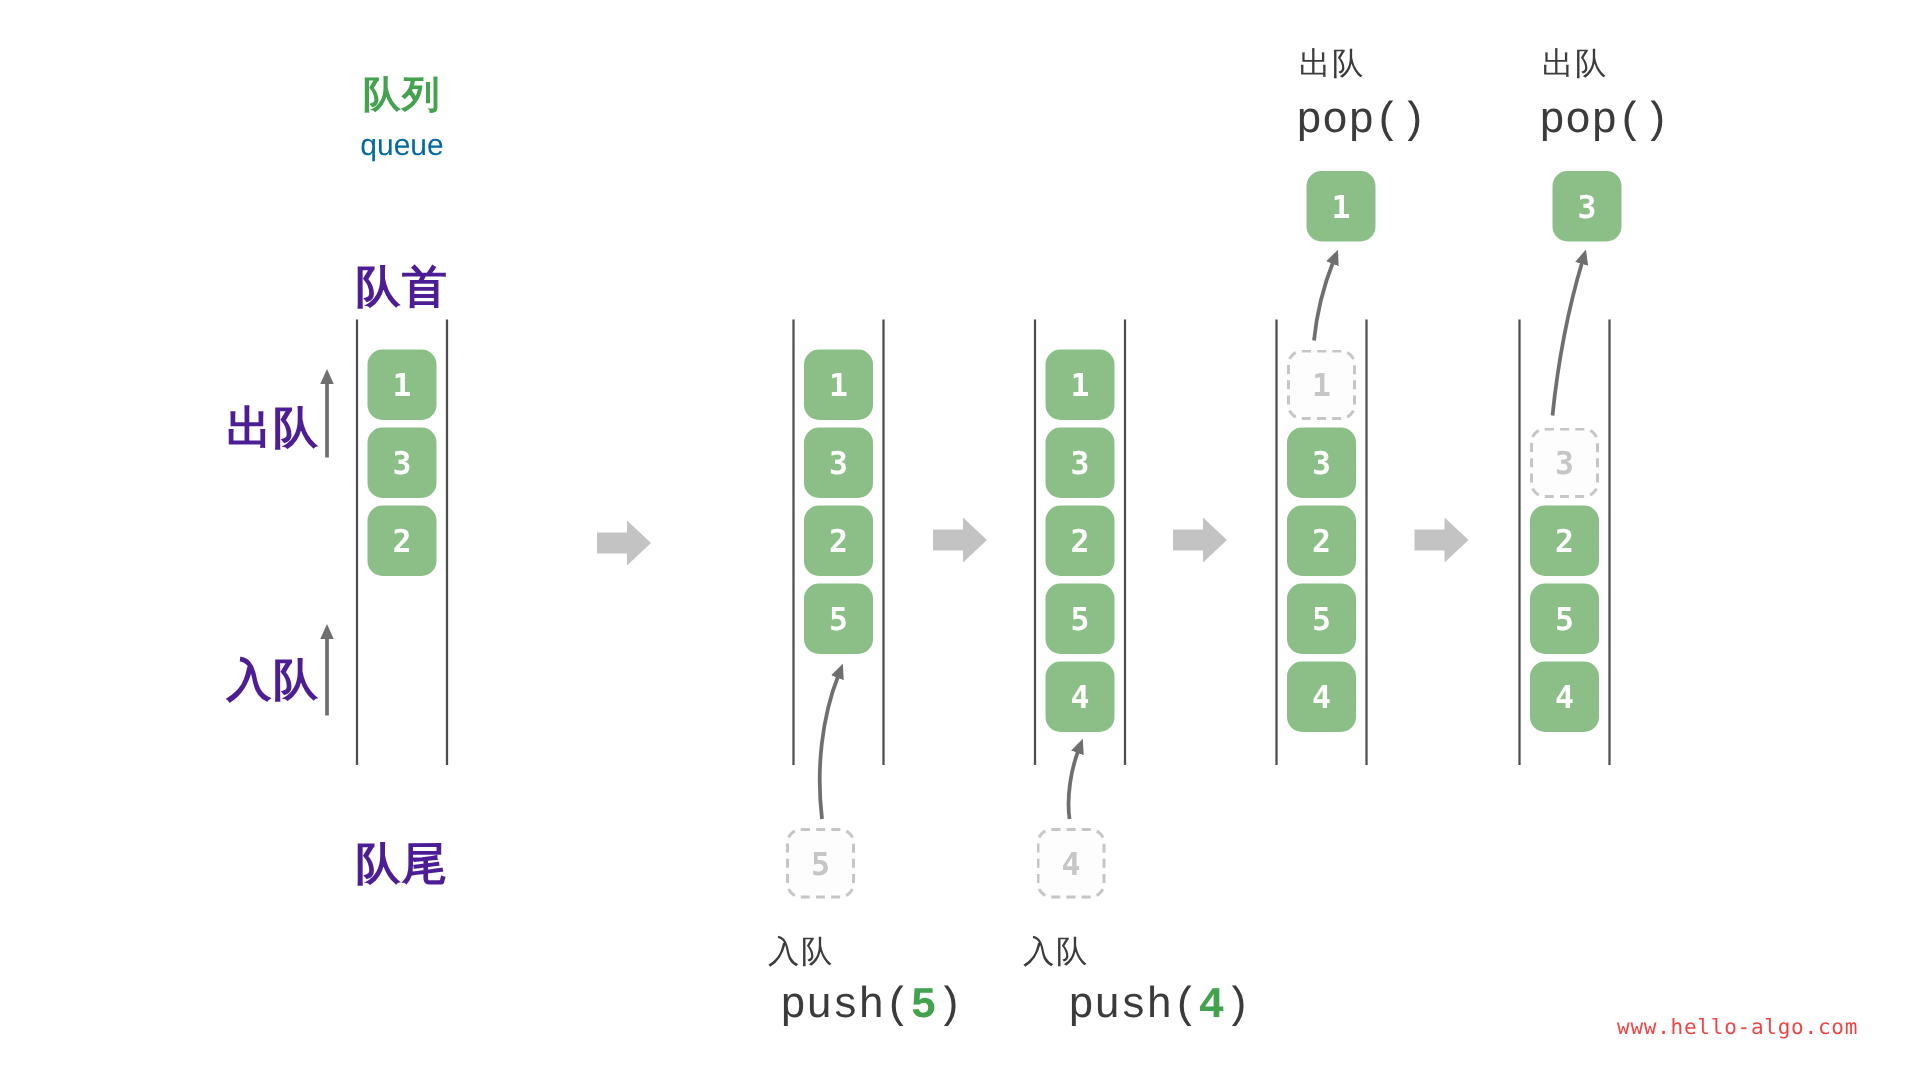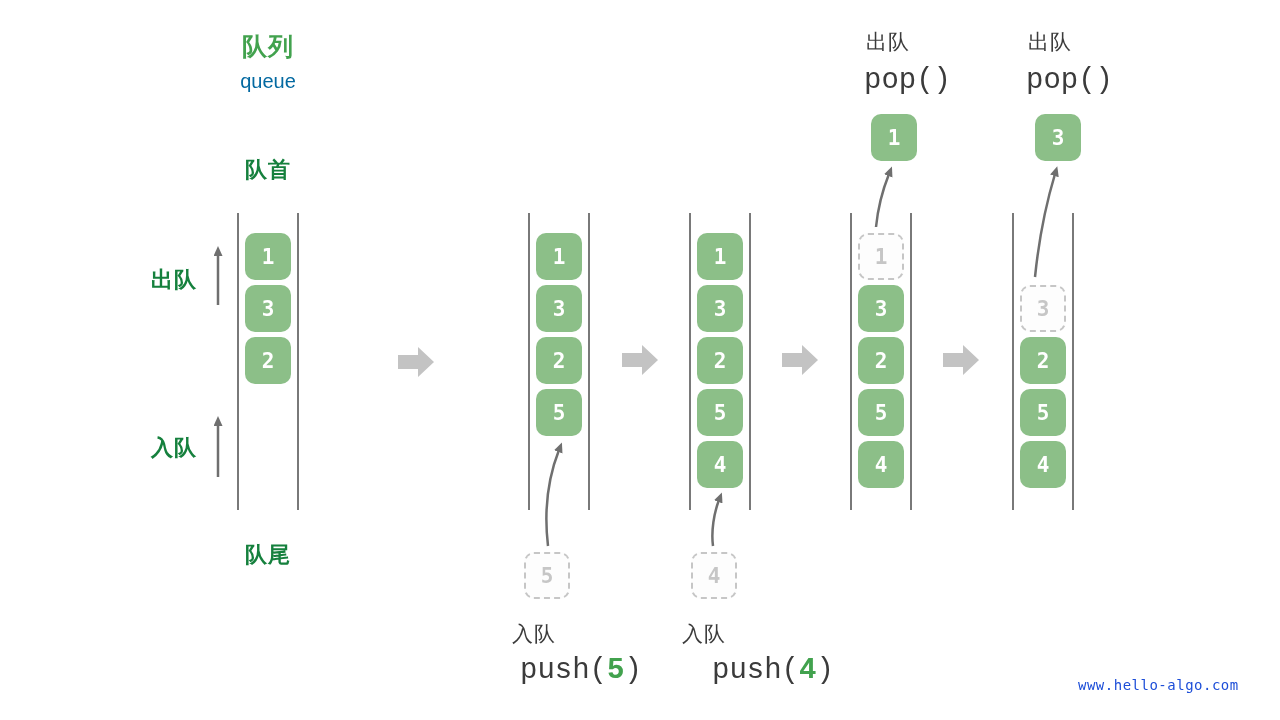--- a/index.html
+++ b/index.html
@@ -2,40 +2,40 @@
 <html><head>
 <meta charset="utf-8">
 <style>
   html,body{margin:0;padding:0;background:#ffffff;}
   #canvas{
     position:relative;width:1280px;height:720px;overflow:hidden;background:#ffffff;
     font-family:"Liberation Sans","DejaVu Sans",sans-serif;color:#3b3b3b;
   }
   #overlay{position:absolute;left:0;top:0;width:1280px;height:720px;pointer-events:none;}
   .abs{position:absolute;white-space:nowrap;}
-  .ctr{transform:translateX(-50%);}
+  .ctr{transform:translateX(-50%);margin-top:16px;}
   .title-zh{font-size:25px;font-weight:700;letter-spacing:1px;color:var(--text-green);}
   .title-en{font-size:20px;font-weight:400;color:#0369a1;}
-  .zh-bold{font-size:22px;font-weight:700;color:#15803d;letter-spacing:1px;}
+  .zh-bold{font-size:30px;font-weight:700;color:#4c1d95;letter-spacing:1px;}
   .op-zh{font-size:21px;font-weight:500;color:#3b3b3b;letter-spacing:1px;}
   .code{font-family:Liberation Mono, monospace;font-size:29px;color:#3b3b3b;}
   .code .arg{color:var(--text-green);font-weight:700;}
   .block{
     position:absolute;width:46px;height:47px;border-radius:10px;
     background:var(--block-green);color:#ffffff;
     font-family:"DejaVu Sans Mono","Liberation Mono",monospace;font-size:21px;font-weight:700;
     display:flex;align-items:center;justify-content:center;
   }
   .block.dashed{
     width:42px;height:43px;background:#fdfdfd;
     border:2px dashed #c6c6c6;color:#c6c6c6;
   }
   .watermark{
     font-family:"DejaVu Sans Mono","Liberation Mono",monospace;
-    font-size:14px;color:#1d4ed8;letter-spacing:0.5px;
+    font-size:14px;color:#ef4444;letter-spacing:0.5px;
   }
 </style>
 </head>
 <body>
 
 <div id="canvas" style="--block-green: #8cbf88; --text-green: #42a24e;">
   <svg id="overlay" viewBox="0 0 1280 720">
     <defs>
       <marker id="ah" markerUnits="userSpaceOnUse" markerWidth="12" markerHeight="12" refX="2" refY="4.5" orient="auto">
         <path d="M0 0 L10 4.5 L0 9 Z" fill="#6f6f6f"></path>

